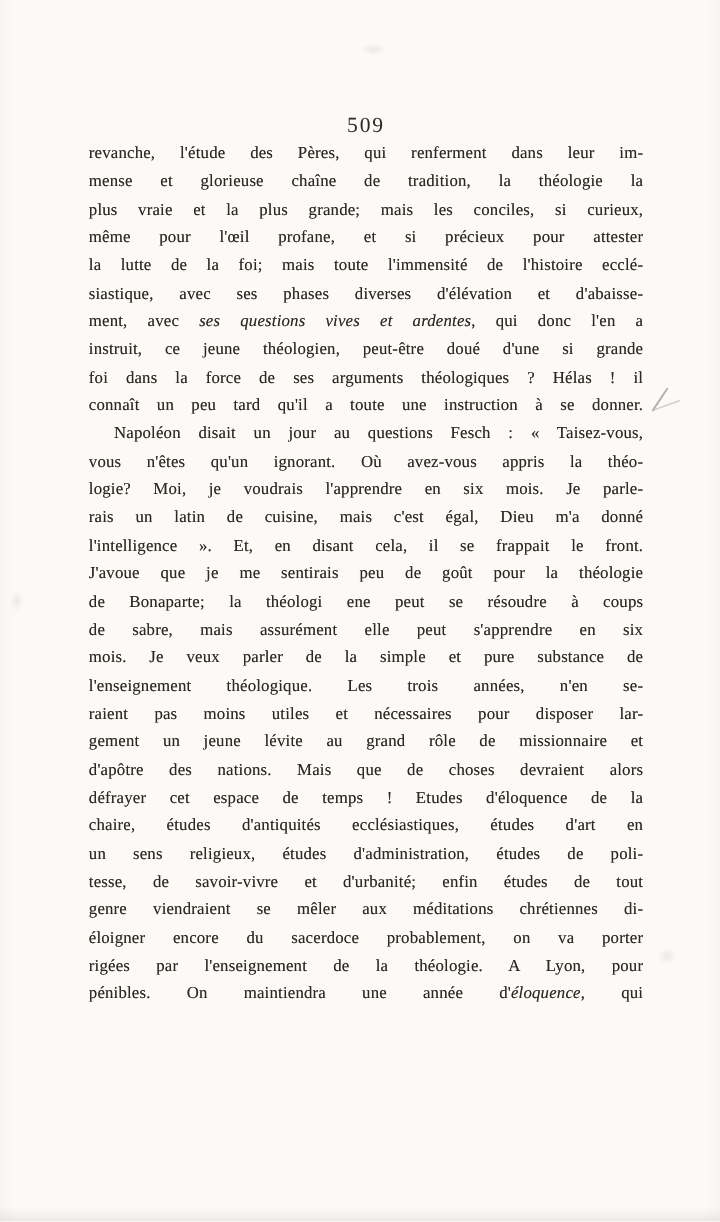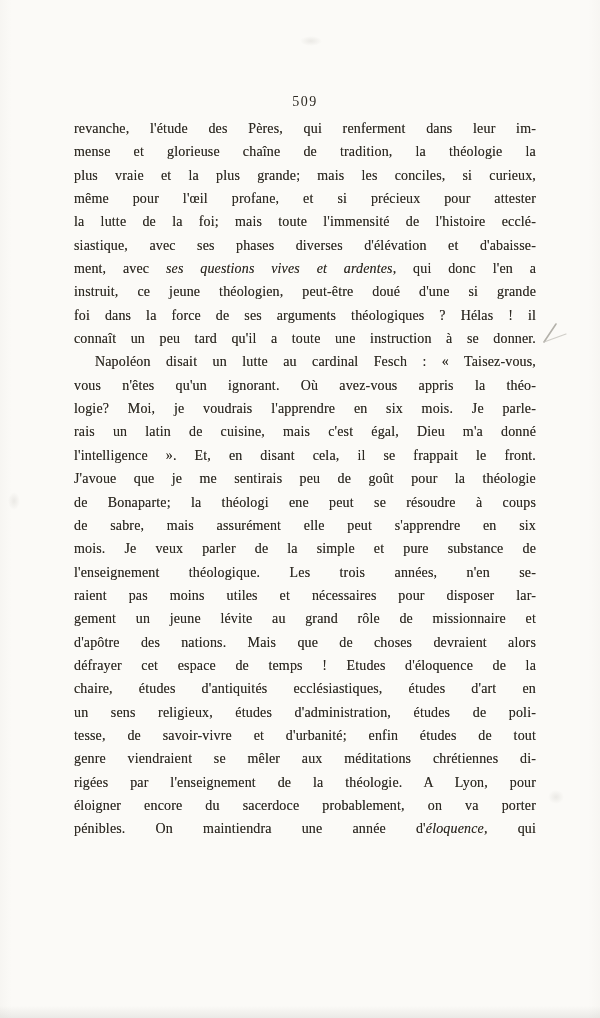--- a/index.html
+++ b/index.html
@@ -20,21 +20,21 @@
       #fbfaf7;
     font-family: "Liberation Serif", "DejaVu Serif", serif;
     color: #2d2922;
   }
   .page-number {
     position: absolute;
     top: 94px;
     left: 74px;
     width: 462px;
     text-align: center;
-    font-size: 14px;
+    font-size: 18px;
     letter-spacing: 1.5px;
     color: #2d2922;
   }
   .text-block {
     position: absolute;
     top: 117px;
     left: 74px;
     width: 462px;
   }
   .line {
@@ -85,40 +85,40 @@
       <div class="line"><span>revanche, l'étude des Pères, qui renferment dans leur im-</span></div>
       <div class="line"><span>mense et glorieuse chaîne de tradition, la théologie la</span></div>
       <div class="line"><span>plus vraie et la plus grande; mais les conciles, si curieux,</span></div>
       <div class="line"><span>même pour l'œil profane, et si précieux pour attester</span></div>
       <div class="line"><span>la lutte de la foi; mais toute l'immensité de l'histoire ecclé-</span></div>
       <div class="line"><span>siastique, avec ses phases diverses d'élévation et d'abaisse-</span></div>
       <div class="line"><span>ment, avec </span><span class="it">ses questions vives et ardentes</span><span>, qui donc l'en a</span></div>
       <div class="line"><span>instruit, ce jeune théologien, peut-être doué d'une si  grande</span></div>
       <div class="line"><span>foi dans la force de ses arguments théologiques ? Hélas ! il</span></div>
       <div class="line"><span>connaît un peu tard qu'il a toute une instruction à se donner.</span></div>
-      <div class="line indent"><span>Napoléon disait un lutte au cardinal Fesch : « Taisez-vous,</span></div>
+      <div class="line indent"><span>Napoléon disait un jour au questions Fesch : « Taisez-vous,</span></div>
       <div class="line"><span>vous n'êtes qu'un ignorant. Où avez-vous appris la théo-</span></div>
       <div class="line"><span>logie? Moi, je voudrais l'apprendre en six mois. Je parle-</span></div>
       <div class="line"><span>rais un latin de cuisine, mais c'est égal, Dieu m'a donné</span></div>
       <div class="line"><span>l'intelligence ». Et, en disant cela, il se frappait le front.</span></div>
       <div class="line"><span>J'avoue que je me sentirais peu de goût pour la théologie</span></div>
       <div class="line"><span>de Bonaparte; la théologi ene peut se résoudre à coups</span></div>
       <div class="line"><span>de sabre, mais assurément elle peut s'apprendre en six</span></div>
       <div class="line"><span>mois. Je veux parler de la simple et pure substance de</span></div>
       <div class="line"><span>l'enseignement théologique. Les trois années, n'en se-</span></div>
       <div class="line"><span>raient pas moins utiles et nécessaires pour disposer lar-</span></div>
       <div class="line"><span>gement un jeune lévite au grand rôle de missionnaire et</span></div>
       <div class="line"><span>d'apôtre des nations. Mais que de choses devraient alors</span></div>
       <div class="line"><span>défrayer cet espace de temps !  Etudes d'éloquence de la</span></div>
       <div class="line"><span>chaire, études d'antiquités ecclésiastiques, études d'art en</span></div>
       <div class="line"><span>un sens religieux, études d'administration, études de poli-</span></div>
       <div class="line"><span>tesse, de savoir-vivre et d'urbanité; enfin études de tout</span></div>
       <div class="line"><span>genre viendraient se mêler aux méditations chrétiennes di-</span></div>
+      <div class="line"><span>éloigner encore du sacerdoce probablement, on va porter</span></div>
       <div class="line"><span>rigées par l'enseignement de la théologie. A Lyon, pour</span></div>
-      <div class="line"><span>éloigner encore du sacerdoce probablement, on va porter</span></div>
       <div class="line"><span>pénibles. On maintiendra une année d'</span><span class="it">éloquence</span><span>, qui</span></div>
     </div>
 
   <svg class="pencil-mark" viewBox="0 0 40 40" xmlns="http://www.w3.org/2000/svg">
     <path d="M22 4 L10 22" stroke="#b3b1aa" stroke-width="1.6" fill="none" stroke-linecap="round"></path>
     <path d="M10 22 L32 14" stroke="#c4c2bc" stroke-width="1.2" fill="none" stroke-linecap="round" opacity="0.8"></path>
   </svg>
 </div>
 
 </body></html>

